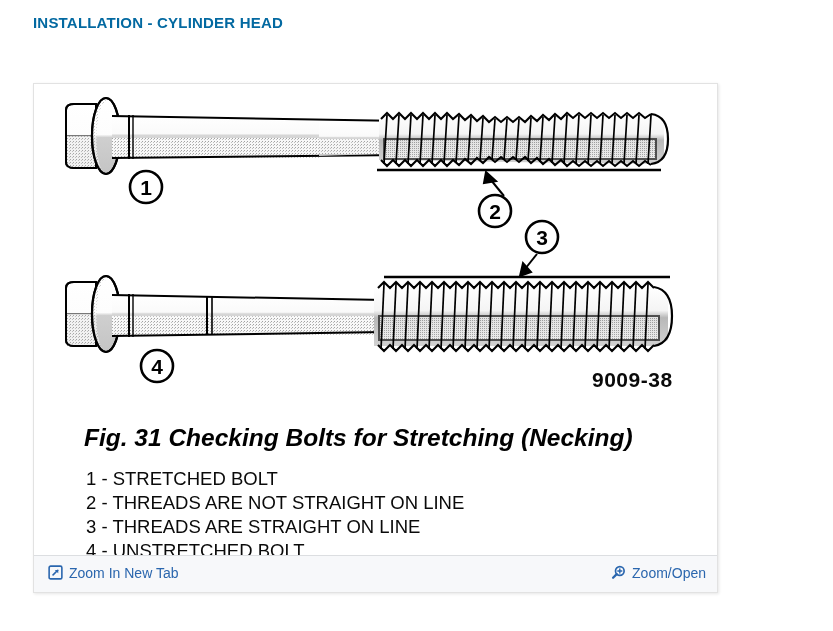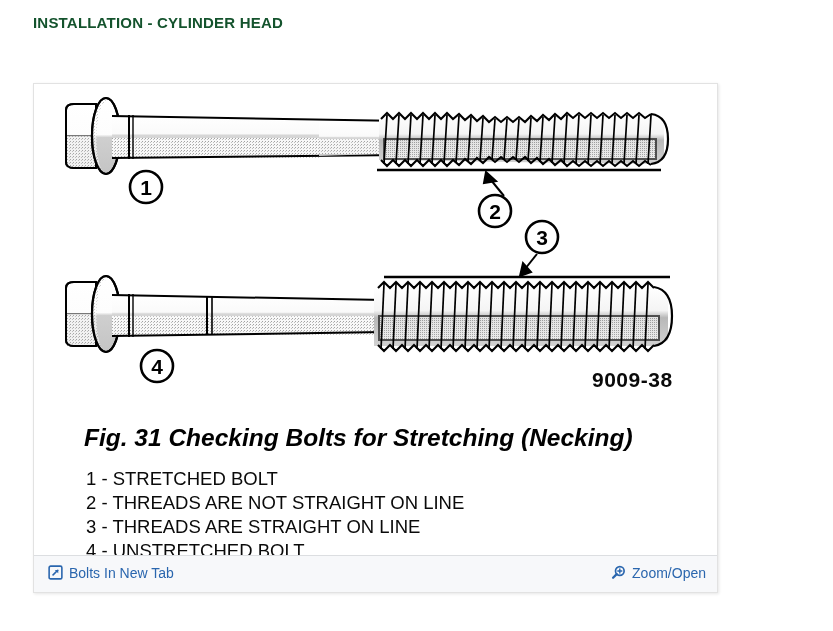--- a/index.html
+++ b/index.html
@@ -15,21 +15,21 @@
     -webkit-font-smoothing: antialiased;
   }
 
   
   .page-title {
     position: absolute;
     left: 33px;
     top: 14px;
     font-size: 15px;
     font-weight: bold;
-    color: #14532d;
+    color: #0369a1;
     letter-spacing: 0.2px;
     white-space: nowrap;
   }
 
   
   .figure-card {
     position: absolute;
     left: 33px;
     top: 83px;
     width: 685px;
@@ -320,21 +320,21 @@
   <div class="action-bar">
 
     <a class="action-link left" href="#">
       <span>
         <svg width="15" height="15" viewBox="0 0 16 16">
           <rect x="1.2" y="1.2" width="13.6" height="13.6" rx="1.6" fill="none" stroke="#2a66ae" stroke-width="1.7"></rect>
           <path d="M 5.4 10.6 L 10.4 5.6" stroke="#2a66ae" stroke-width="1.7" stroke-linecap="round"></path>
           <path d="M 7.2 5.2 L 10.9 5.2 L 10.9 8.9 Z" fill="#2a66ae"></path>
         </svg>
       </span>
-      <span class="label">Bolts In New Tab</span>
+      <span class="label">Zoom In New Tab</span>
     </a>
 
     <a class="action-link right" href="#">
       <span>
         <svg width="15" height="15" viewBox="0 0 16 16">
           <circle cx="9.4" cy="6.4" r="4.6" fill="none" stroke="#2a66ae" stroke-width="1.8"></circle>
           <path d="M 6.1 9.7 L 2.2 13.6" stroke="#2a66ae" stroke-width="2.4" stroke-linecap="round"></path>
           <path d="M 7.3 6.4 L 11.5 6.4 M 9.4 4.3 L 9.4 8.5" stroke="#2a66ae" stroke-width="1.5" stroke-linecap="round"></path>
         </svg>
       </span>

